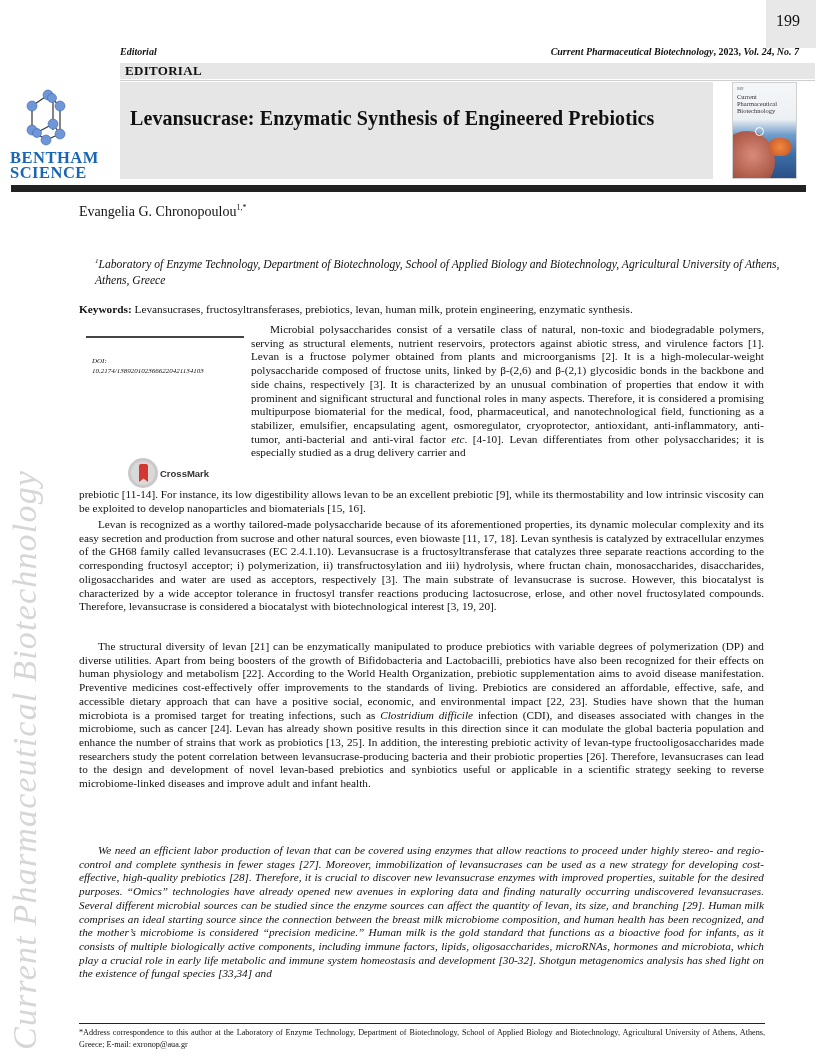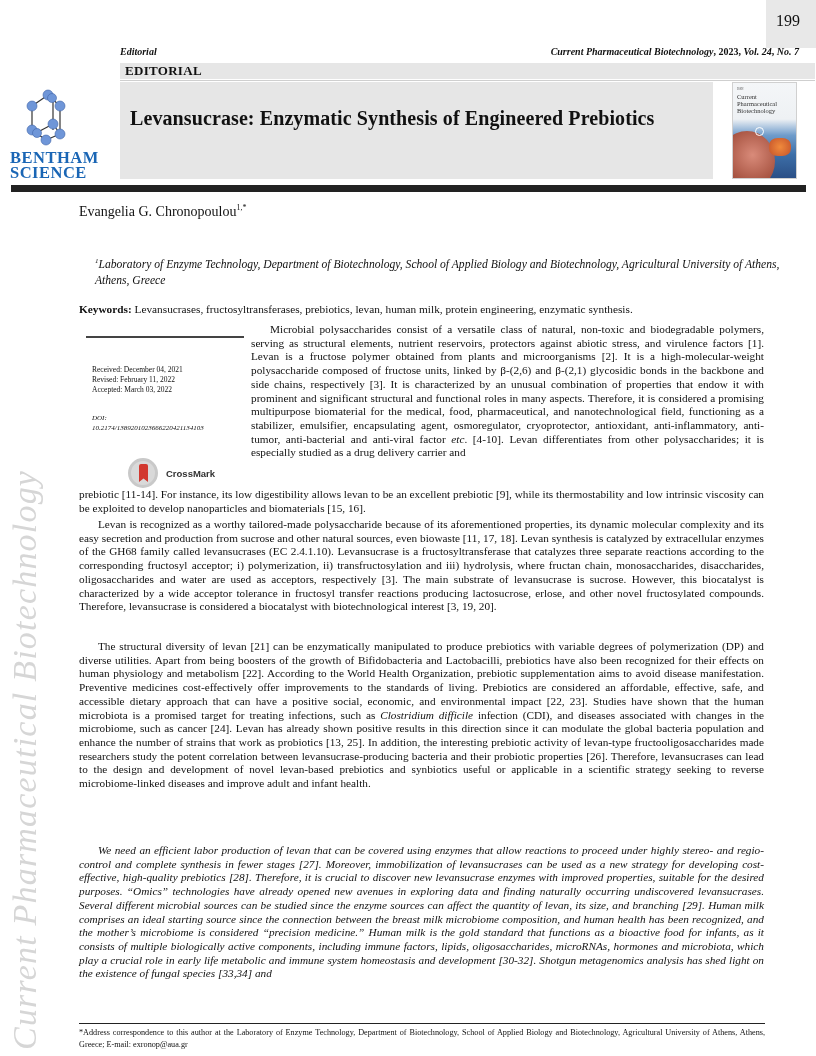--- a/index.html
+++ b/index.html
@@ -39,21 +39,21 @@
   .affil sup { font-size: 7px; }
 
   .keywords { position: absolute; left: 79px; top: 303px; font-size: 11.3px; }
   .keywords b { font-weight: bold; }
 
   .history { position: absolute; left: 86px; top: 336px; width: 158px; }
   .history .rule { height: 1px; background: #444; }
   .history .h-head { font-size: 8px; letter-spacing: 2.6px; font-weight: bold; padding: 8px 0 7px 6px; }
   .history .dates { margin-top: 27px; padding-left: 6px; font-size: 7.5px; line-height: 10px; }
   .history .doi { margin-top: 18px; padding-left: 6px; font-size: 7px; font-style: italic; line-height: 10px; }
-  .crossmark { position: absolute; left: 42px; top: 122px; display: flex; align-items: center; gap: 8px; }
+  .crossmark { position: absolute; left: 42px; top: 122px; display: flex; align-items: center; gap: 2px; }
   .crossmark .cm-circle { width: 30px; height: 30px; border-radius: 50%; background: #d9d9d9; border: 3px solid #c9c9c9; position: relative; }
   .crossmark .cm-circle::after { content: ""; position: absolute; left: 8px; top: 3px; width: 9px; height: 18px; background: #d2382f; border-radius: 2px 2px 0 0; clip-path: polygon(0 0,100% 0,100% 100%,50% 80%,0 100%); }
   .crossmark .cm-text { font-size: 9.5px; font-weight: bold; color: #333; font-family: "Liberation Sans", sans-serif; }
 
   .body-text { font-size: 11.25px; line-height: 13.7px; text-align: justify; }
   .para1 { position: absolute; left: 251px; top: 323px; width: 513px; text-indent: 19px; }
   .para1b { position: absolute; left: 79px; top: 488px; width: 685px; font-family: Liberation Serif, serif; }
   .para { position: absolute; left: 79px; width: 685px; text-indent: 19px; }
   .p2 { top: 518px; }
   .p3 { top: 640px; }
@@ -132,25 +132,20 @@
   <sup>1</sup><span>Laboratory of Enzyme Technology, Department of Biotechnology, School of Applied Biology and Biotechnology, Agricultural University of Athens, Athens, Greece</span>
 </div>
 
 <div class="keywords">
   <b>Keywords:</b> <span>Levansucrases, fructosyltransferases, prebiotics, levan, human milk, protein engineering, enzymatic synthesis.</span>
 </div>
 
 <div class="history">
   <div class="rule"></div>
   <div class="rule"></div>
-  <div class="dates">
-    <div>Received: December 04, 2021</div>
-    <div>Revised: February 11, 2022</div>
-    <div>Accepted: March 03, 2022</div>
-  </div>
   <div class="doi">
     <div>DOI:</div>
     <div>10.2174/1389201023666220421134103</div>
   </div>
   <div class="crossmark">
     <div class="cm-circle"></div>
     <span class="cm-text">CrossMark</span>
   </div>
 </div>
 

